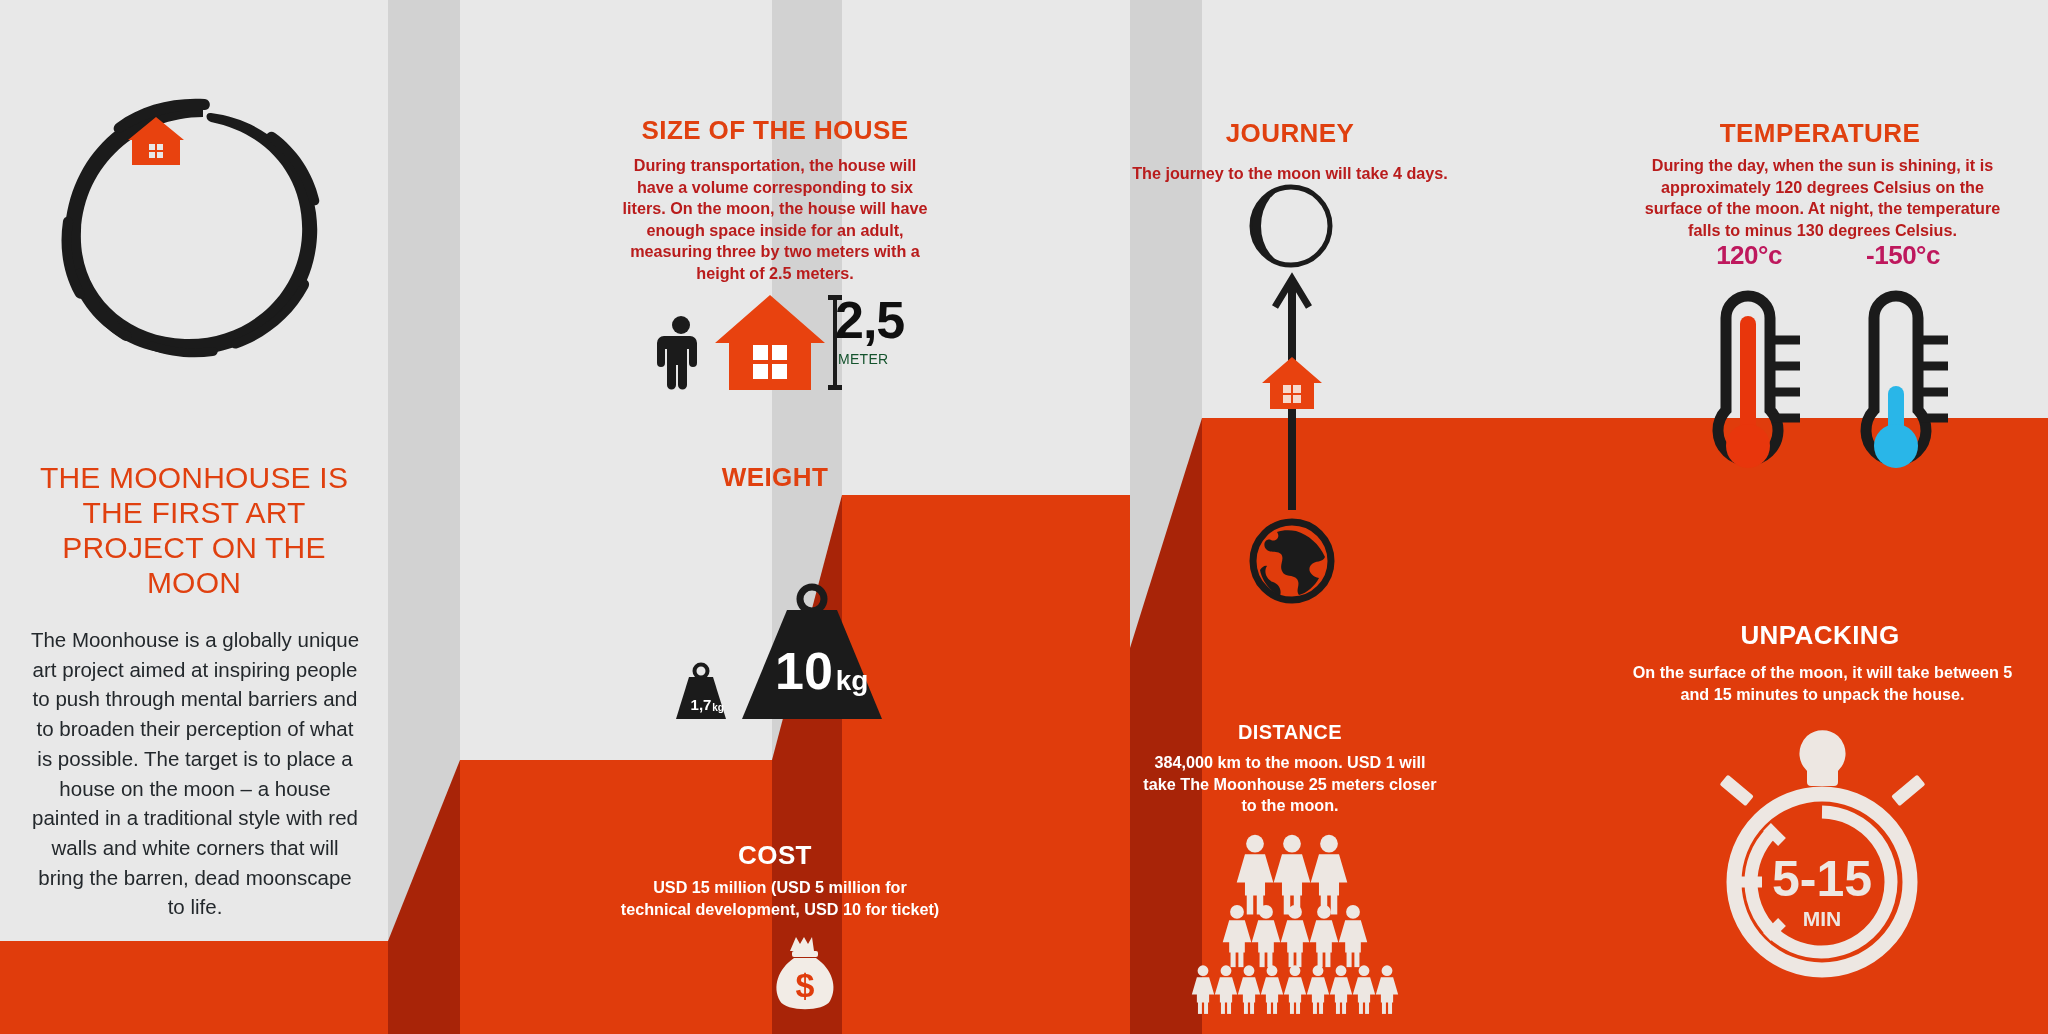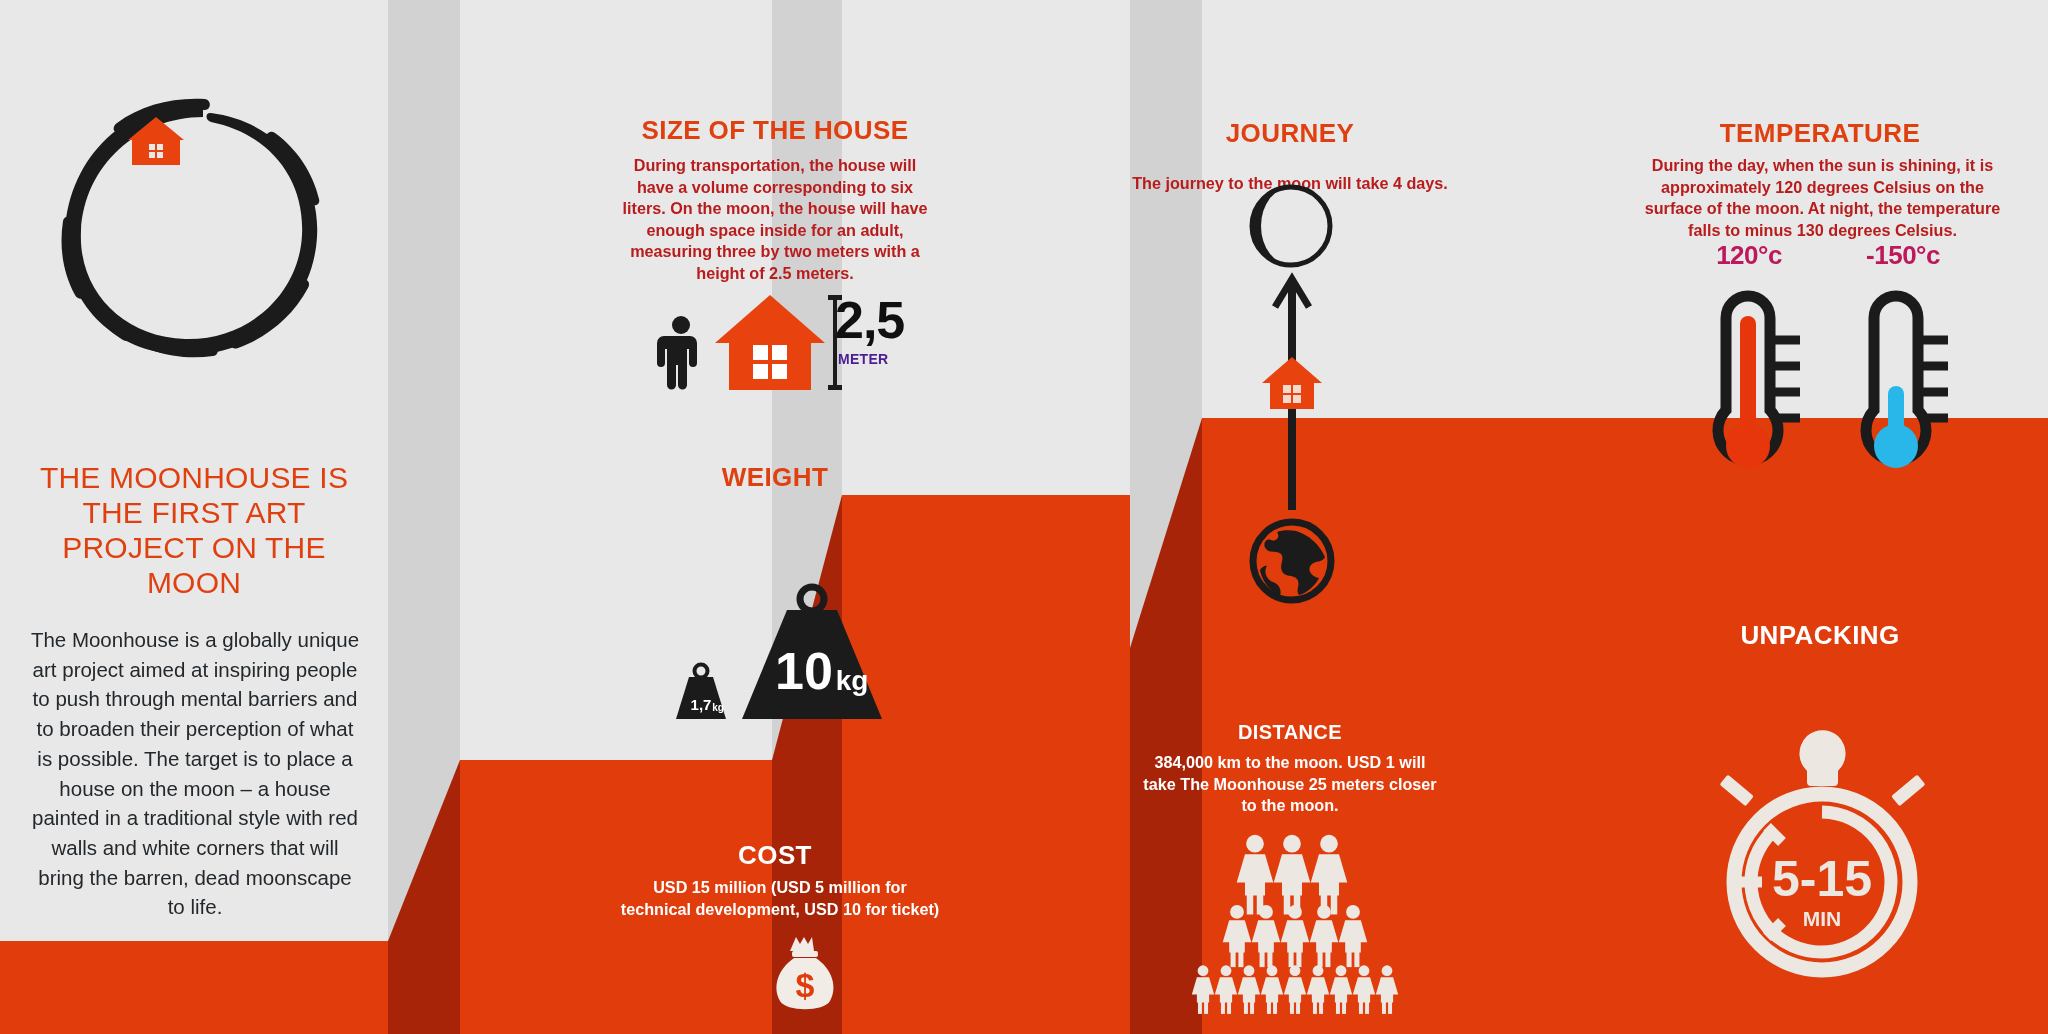--- a/index.html
+++ b/index.html
@@ -57,21 +57,21 @@
   .c2-size-icons { position:absolute; left:660px; top:295px; width:250px; height:95px; }
   .c2-w-title { left:600px; top:462px; width:350px; font-size:26px; }
   .c2-w-body  { left:620px; top:498px; width:320px; font-size:16.2px; }
   .c2-weights { position:absolute; left:670px; top:585px; width:270px; height:135px; }
   .c2-cost-title { left:600px; top:840px; width:350px; font-size:26px; }
   .c2-cost-body  { left:620px; top:877px; width:320px; font-size:16.2px; }
   .c2-bag { position:absolute; left:770px; top:935px; width:70px; height:80px; }
 
   
   .c3-title { left:1110px; top:118px; width:360px; font-size:26px; }
-  .c3-body  { left:1110px; top:173px; width:360px; font-size:16.2px; }
+  .c3-body  { left:1110px; top:163px; width:360px; font-size:16.2px; }
   .c3-journey { position:absolute; left:1232px; top:185px; width:120px; height:425px; }
   .c3-d-title { left:1110px; top:715px; width:360px; font-size:20px;margin-top:6px; }
   .c3-d-body  { left:1140px; top:752px; width:300px; font-size:16.2px; }
   .c3-people { position:absolute; left:1185px; top:830px; width:215px; height:180px; }
 
   
   .c4-title { left:1620px; top:118px; width:400px; font-size:26px; }
   .c4-body  { left:1630px; top:155px; width:385px; font-size:16.2px; }
   .c4-temps { position:absolute; left:1680px; top:240px; width:300px; height:275px; }
   .c4-u-title { left:1620px; top:620px; width:400px; font-size:26px; }
@@ -82,21 +82,21 @@
     position:absolute; top:0; width:150px; text-align:center;
     font-size:26px; font-weight:bold; color:#be185d; letter-spacing:-.5px;
   }
   .meter-num {
     position:absolute; left:175px; top:2px;
     font-size:52px; font-weight:bold; color:#101010; line-height:.92;
     letter-spacing:-1px;
   }
   .meter-unit {
     position:absolute; left:178px; top:56px;
-    font-size:14px; font-weight:bold; color:#4c1d95; letter-spacing:.3px;
+    font-size:14px; font-weight:normal; color:#14532d; letter-spacing:.3px;
   }
   svg { display:block; overflow:visible; }
 </style>
 </head>
 <body>
 
 <div class="stage">
 
   <div class="band band-light" style="left:0;width:388px;"></div>
   <div class="band band-grey" style="left:388px;width:72px;"></div>
@@ -338,20 +338,21 @@
       <g stroke="#1b1b1b" stroke-width="9" stroke-linecap="butt">
         <line x1="70" y1="52" x2="98" y2="52"></line>
         <line x1="70" y1="78" x2="98" y2="78"></line>
         <line x1="70" y1="104" x2="98" y2="104"></line>
         <line x1="70" y1="130" x2="98" y2="130"></line>
       </g>
     </svg>
   </div>
 
   <div class="panel sec-title light c4-u-title">UNPACKING</div>
+  <div class="panel sec-body light c4-u-body">On the surface of the moon, it will take between 5 and 15 minutes to unpack the house.</div>
 
   <svg class="c4-watch" viewBox="0 0 245 250">
     <g fill="#ede7e2" stroke="none">
 
       <path d="M107 6 a24 24 0 0 1 31 0 a24 24 0 0 1 -4 38 h-23 a24 24 0 0 1 -4 -38 z
                M114 14 a15 15 0 0 1 17 0 a15 15 0 0 1 -2 22 h-13 a15 15 0 0 1 -2 -22 z"></path>
       <rect x="107" y="30" width="31" height="26" rx="4"></rect>
 
       <rect x="20" y="54" width="34" height="13" rx="2" transform="rotate(40 37 60)"></rect>
       <rect x="191" y="54" width="34" height="13" rx="2" transform="rotate(-40 208 60)"></rect>

